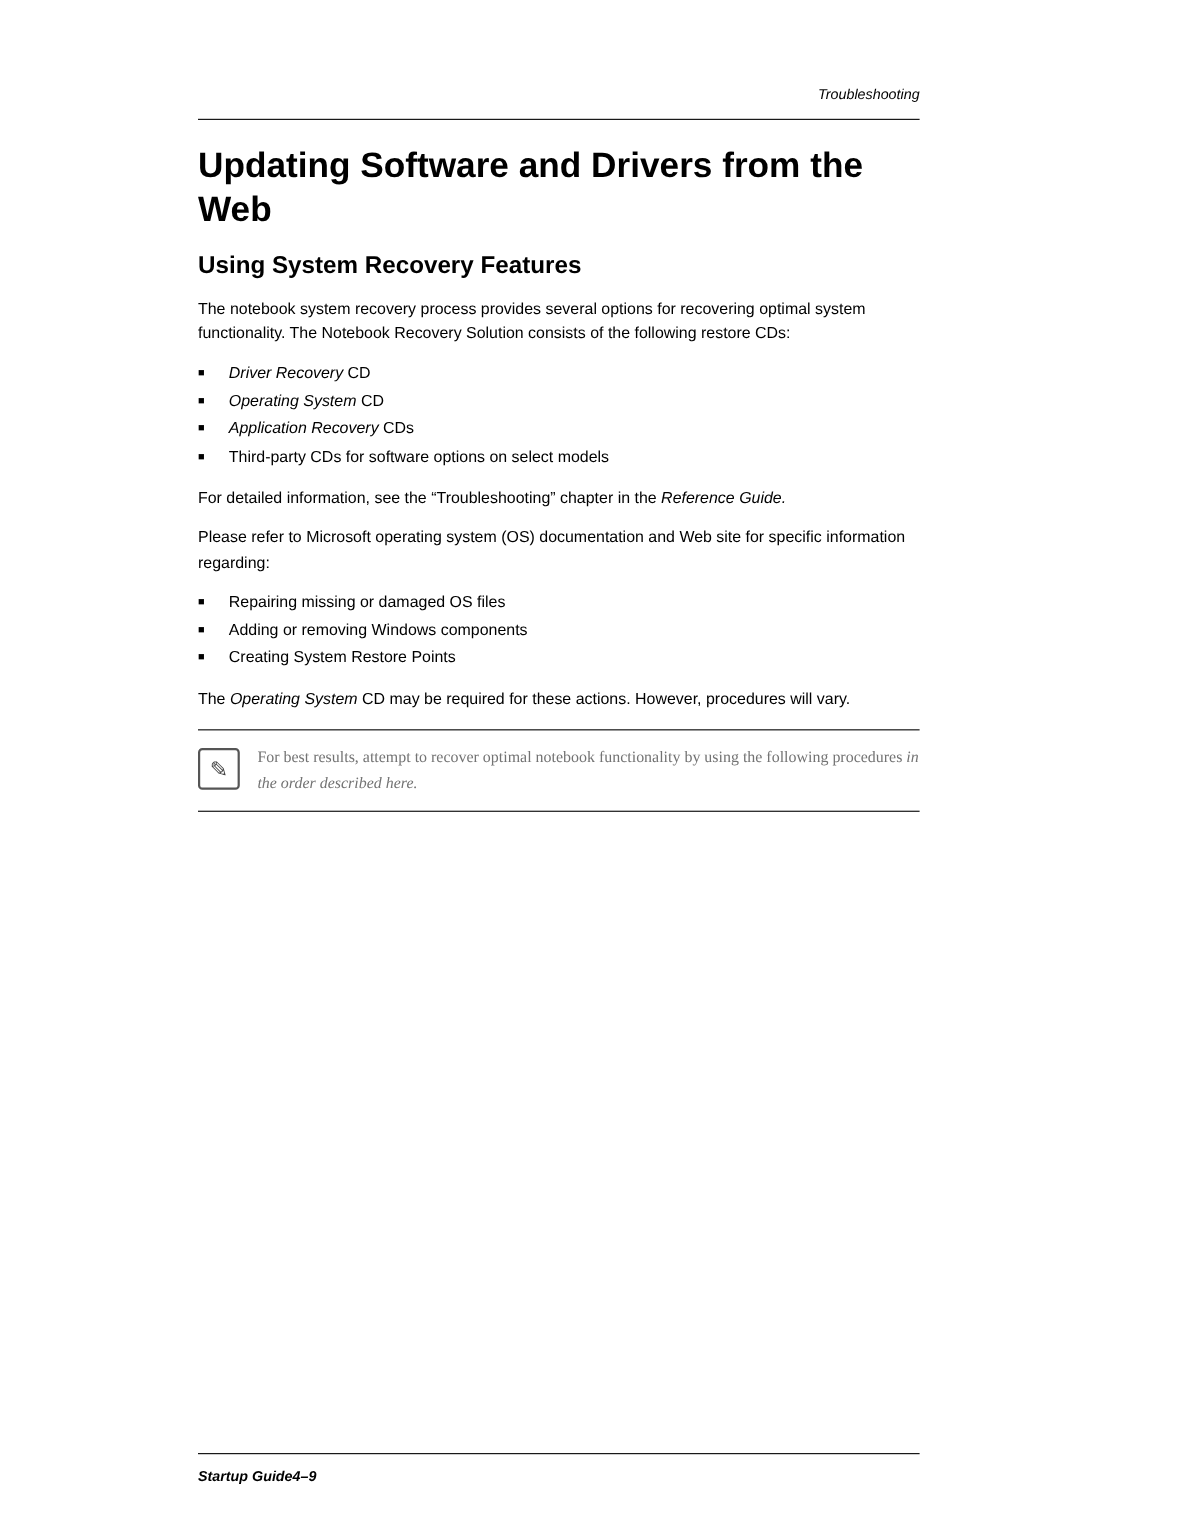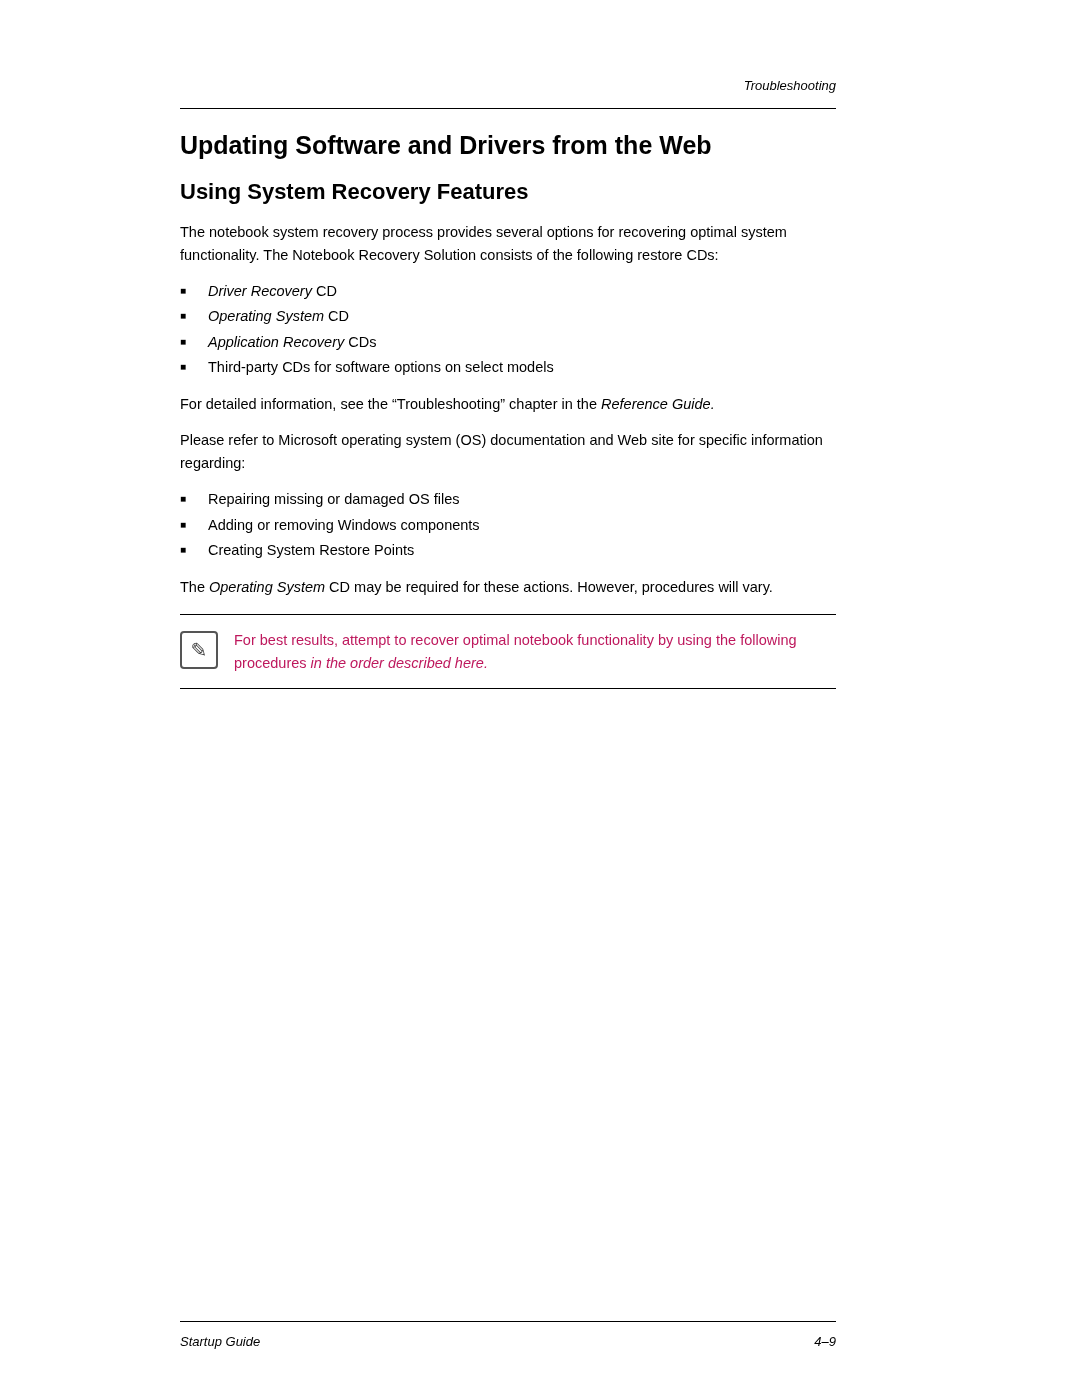--- a/index.html
+++ b/index.html
@@ -47,21 +47,21 @@
 
     .content-area {
       position: absolute;
       top: 130px;
       left: 180px;
       right: 80px;
     }
 
     .section-title {
       font-family: Arial, Helvetica, sans-serif;
-      font-size: 25px;
+      font-size: 32px;
       font-weight: bold;
       color: #000;
       margin-bottom: 18px;
       line-height: 1.25;
     }
 
     .body-text {
       font-family: Arial, Helvetica, sans-serif;
       font-size: 14.5px;
       line-height: 1.55;
@@ -137,44 +137,44 @@
       position: relative;
     }
 
     .note-icon-inner::after {
       content: '✎';
       font-size: 20px;
       color: #444;
     }
 
     .note-text {
-      font-family: Liberation Sans, sans-serif;
+      font-family: Liberation Serif, serif;
       font-size: 14.5px;
       line-height: 1.55;
-      color: #be185d;
+      color: #737373;
       flex: 1;
     }
 
     .footer-rule {
       position: absolute;
       bottom: 75px;
       left: 180px;
       right: 80px;
       height: 1px;
       background: #000;
     }
 
     .footer-section {
       position: absolute;
       bottom: 48px;
       left: 180px;
       right: 80px;
       display: flex;
-      justify-content: space-between;
       align-items: center;
+      font-weight: bold;
     }
 
     .footer-left {
       font-family: Arial, Helvetica, sans-serif;
       font-size: 13px;
       font-style: italic;
       color: #000;
     }
 
     .footer-right {

